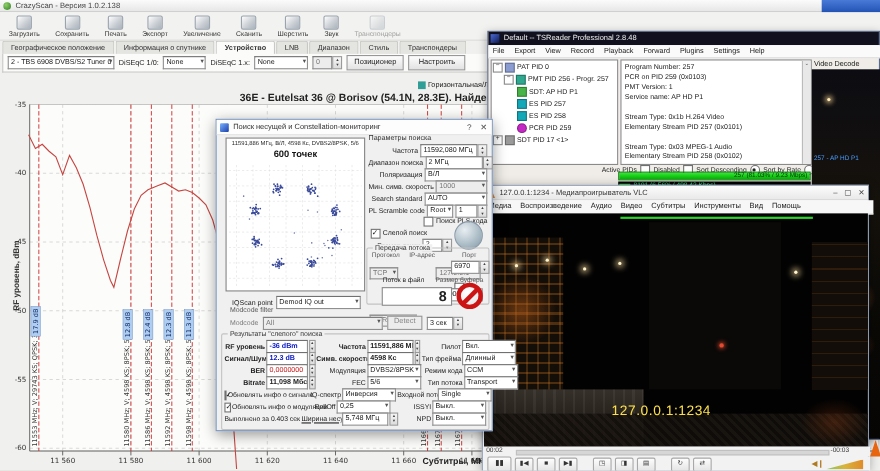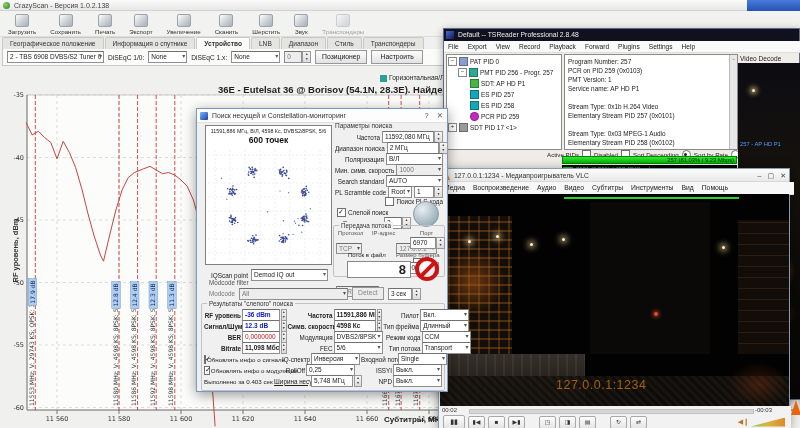--- a/index.html
+++ b/index.html
@@ -117,21 +117,21 @@
   .vlamp{position:absolute;width:3px;height:3px;border-radius:50%;background:#fff2cc;
          box-shadow:0 0 6px 2px rgba(255,225,160,.8);}
   #vv-red{left:214px;top:118px;width:4px;height:4px;border-radius:50%;background:#e04a30;
           box-shadow:0 0 4px 1px rgba(220,70,40,.8);}
   #vv-road{left:0;top:160px;width:145px;height:52px;
      background:linear-gradient(180deg,#36302a,#16120d),
      repeating-linear-gradient(90deg,rgba(255,255,255,.05) 0 2px,transparent 2px 9px);background-blend-mode:screen;}
   #vv-cobble{left:0;top:182px;width:349px;height:30px;
      background:repeating-linear-gradient(45deg,#1c1712 0 3px,#110e0a 3px 6px);opacity:.85;}
   #vv-glow-br{left:288px;top:168px;width:61px;height:44px;background:radial-gradient(ellipse at center,rgba(175,70,20,.28),rgba(0,0,0,0) 70%);}
-  #vlc-overlay{left:116px;top:184px;font-size:12.5px;color:#a16207;letter-spacing:.5px;}
+  #vlc-overlay{left:116px;top:172px;font-size:12.5px;color:#fde047;letter-spacing:.5px;}
   #vlc-seek{left:0;top:237px;width:352px;height:9px;background:#f2f2f2;}
   #vlc-seek .time{position:absolute;top:1px;font-size:6px;color:#333;}
   #vlc-track{position:absolute;left:30px;top:3px;width:283px;height:3px;background:#d6d6d6;border:1px solid #c0c0c0;}
   #vlc-ctrl{left:0;top:246px;width:352px;height:14px;background:#f2f2f2;display:flex;align-items:center;
             gap:3px;padding-left:4px;box-sizing:border-box;}
   .vbtn{display:inline-block;height:11px;min-width:13px;background:linear-gradient(#fdfdfd,#e4e4e4);
         border:1px solid #a8a8a8;border-radius:2px;font-size:6px;line-height:10px;text-align:center;color:#333;padding:0 1px;}
   .vbtn.big{min-width:18px;height:12px;font-size:7px;line-height:11px;}
   .vgap{width:8px;}
   #vlc-vol{margin-left:auto;margin-right:6px;display:flex;align-items:center;gap:2px;}

